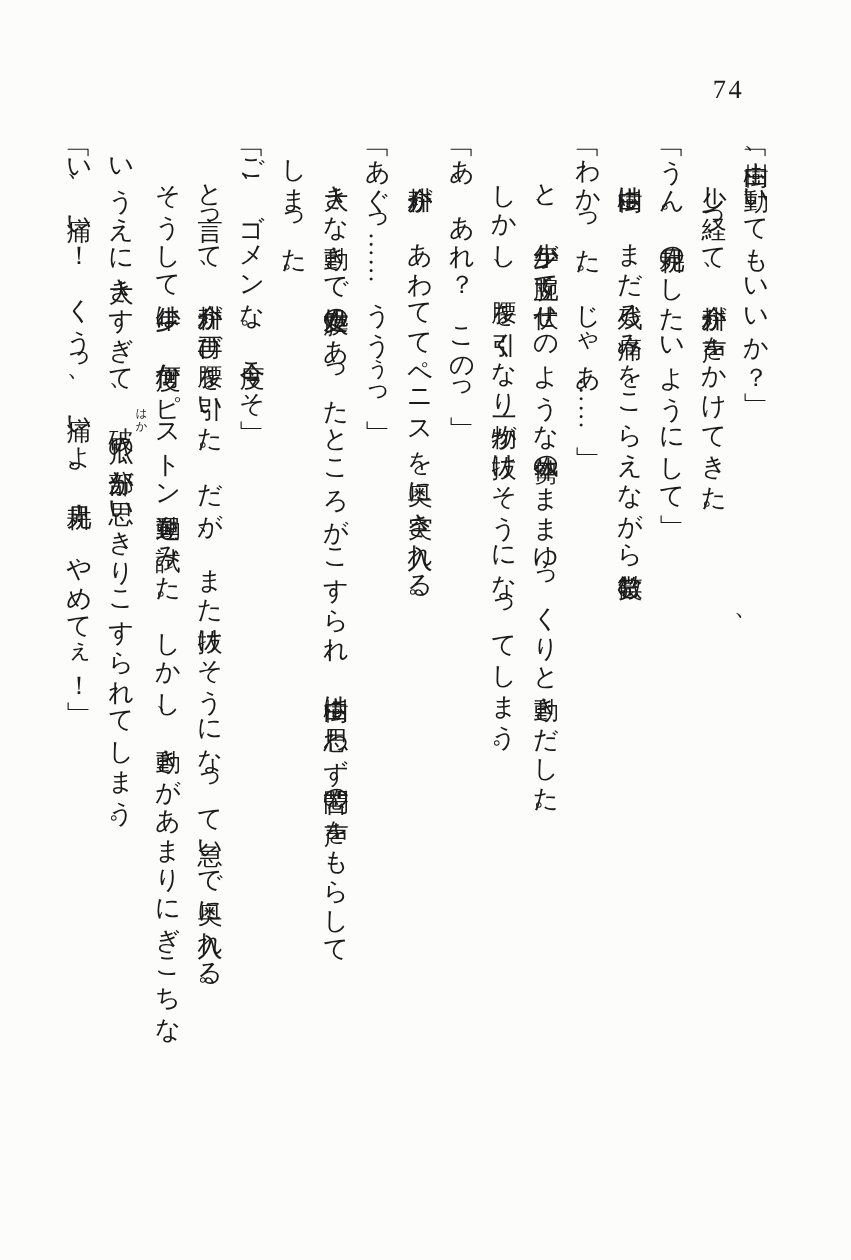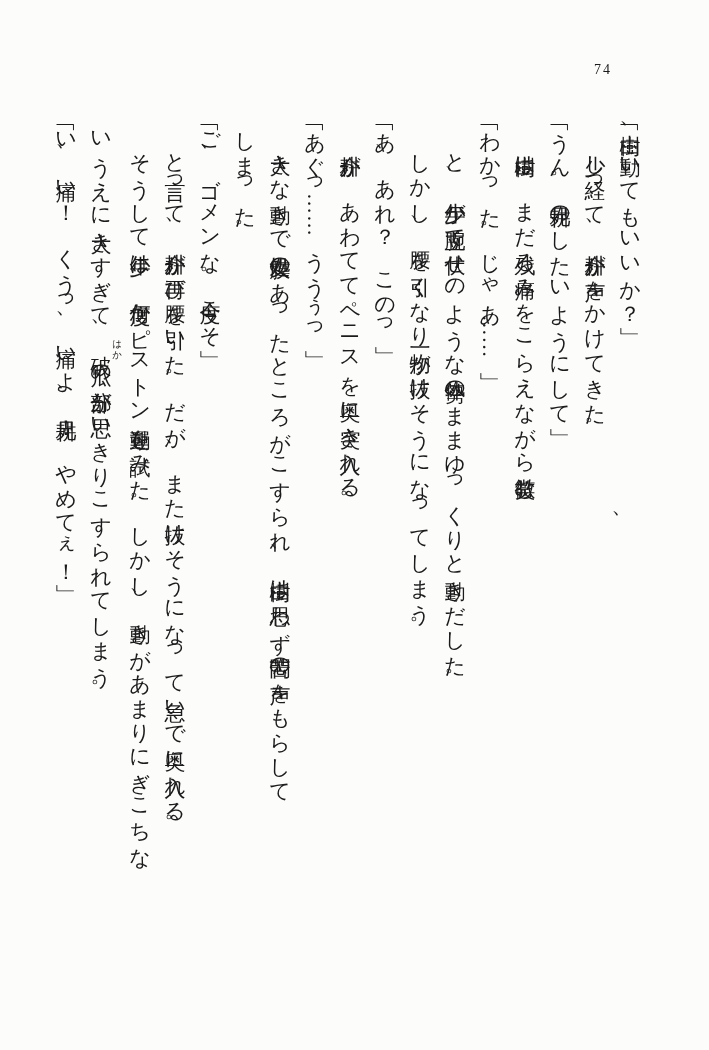--- a/index.html
+++ b/index.html
@@ -8,21 +8,21 @@
     width: 709px;
     height: 1050px;
     overflow: hidden;
     background: var(--paper, #fcfcfb);
     font-family: "Liberation Serif", "DejaVu Serif", serif;
   }
   .page-number {
     position: absolute;
     left: 594px;
     top: 62px;
-    font-size: 14px;
+    font-size: 22px;
     letter-spacing: 2px;
     color: var(--ink, #1b1b1b);
   }
   .text-block {
     position: absolute;
     top: 117px;
     right: 62px;
     width: 596px;
     height: 872px;
     writing-mode: vertical-rl;

